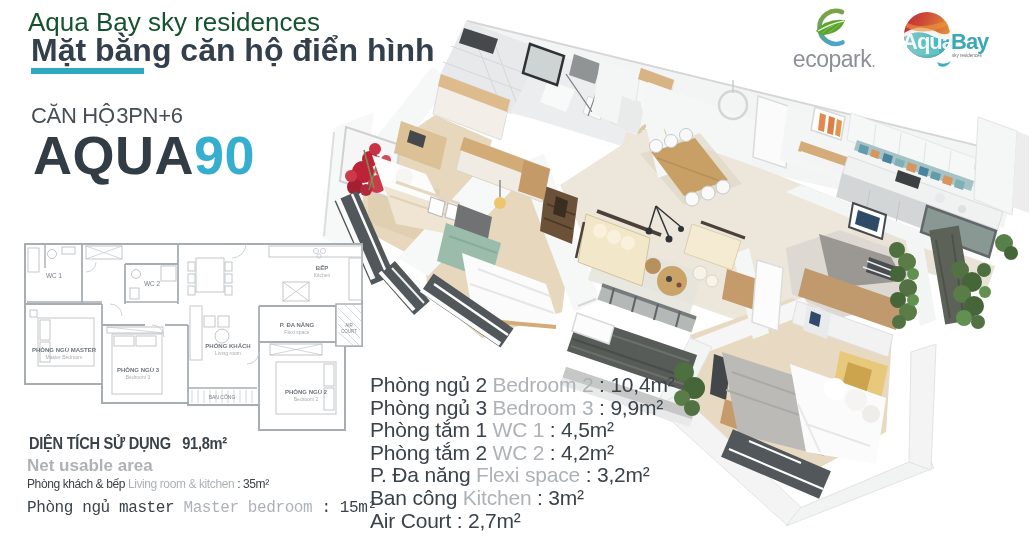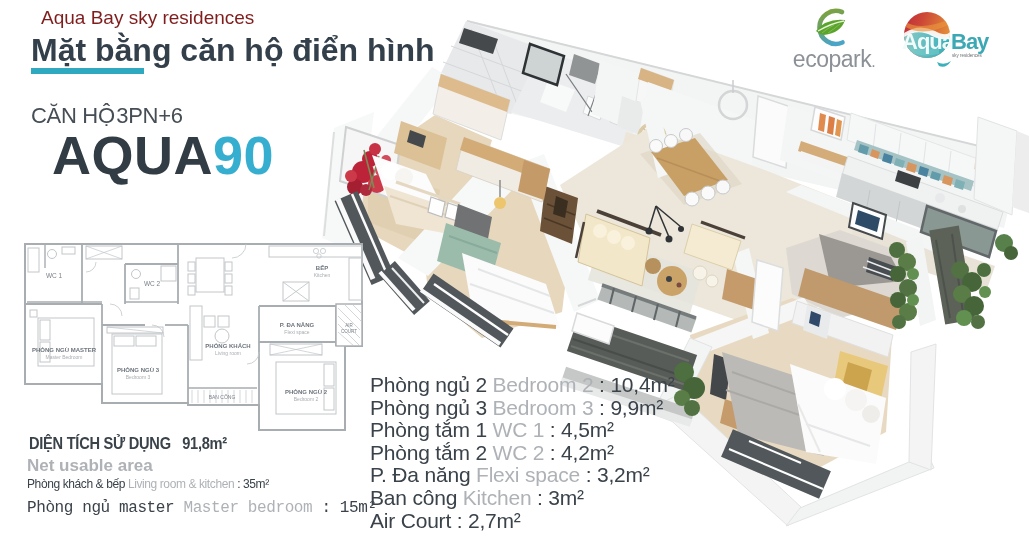--- a/index.html
+++ b/index.html
@@ -470,29 +470,29 @@
           <text x="306" y="394" text-anchor="middle" font-weight="bold" fill="#6d747c" font-size="6">PHÒNG NGỦ 2</text>
           <text x="306" y="401" text-anchor="middle" font-size="5" fill="#a9adb1">Bedroom 2</text>
           <text x="222" y="399" text-anchor="middle" font-size="5">BAN CÔNG</text>
           <text x="349" y="327" text-anchor="middle" font-size="4.5">AIR</text>
           <text x="349" y="333" text-anchor="middle" font-size="4.5">COURT</text>
         </g>
 </g>
 
 </svg>
 
-<div class="abs dark" style="left:41px;top:7px;font-size:19px;color:#7f1d1d;">Aqua Bay sky residences</div>
+<div class="abs dark" style="left:28px;top:7px;font-size:26px;color:#14532d;">Aqua Bay sky residences</div>
 
 <div class="abs" style="left:31px;top:32px;font-size:32px;font-weight:bold;color:#333f4a;">Mặt bằng căn hộ điển hình</div>
 
 <div class="abs" style="left:31px;top:68px;width:113px;height:6px;background:#2fa9c0;"></div>
 
 <div class="abs" style="left:31px;top:103px;font-size:22px;letter-spacing:-0.3px;color:#454d55;">CĂN HỘ 3PN+6</div>
 
-<div class="abs" style="left:33px;top:124px;font-size:54px;font-weight:800;letter-spacing:0.5px;color:#323c44;margin-left:19px;">AQUA<span style="color:#36aed0;">90</span></div>
+<div class="abs" style="left:33px;top:124px;font-size:54px;font-weight:800;letter-spacing:0.5px;color:#323c44;">AQUA<span style="color:#36aed0;">90</span></div>
 
 <div class="abs" style="left:29px;top:434px;font-size:17px;font-weight:bold;letter-spacing:-0.3px;color:#3a424a;transform:scaleX(0.86);transform-origin:0 0;">DIỆN TÍCH SỬ DỤNG&nbsp;&nbsp;&nbsp;91,8m²</div>
 
 <div class="abs gray" style="left:27px;top:456px;font-size:17px;font-weight:bold;">Net usable area</div>
 
 <div class="abs dark" style="left:27px;top:477px;font-size:12px;letter-spacing:-0.4px;">Phòng khách &amp; bếp <span class="gray">Living room &amp; kitchen</span> : 35m²</div>
 
 <div class="abs dark" style="left:27px;top:499px;font-size:16px;letter-spacing:-0.4px;font-family:Liberation Mono, monospace;">Phòng ngủ master <span class="gray">Master bedroom</span> : 15m²</div>
 
 <div class="abs dark" style="left:370px;top:374px;font-size:21px;letter-spacing:-0.2px;line-height:22.6px;">

